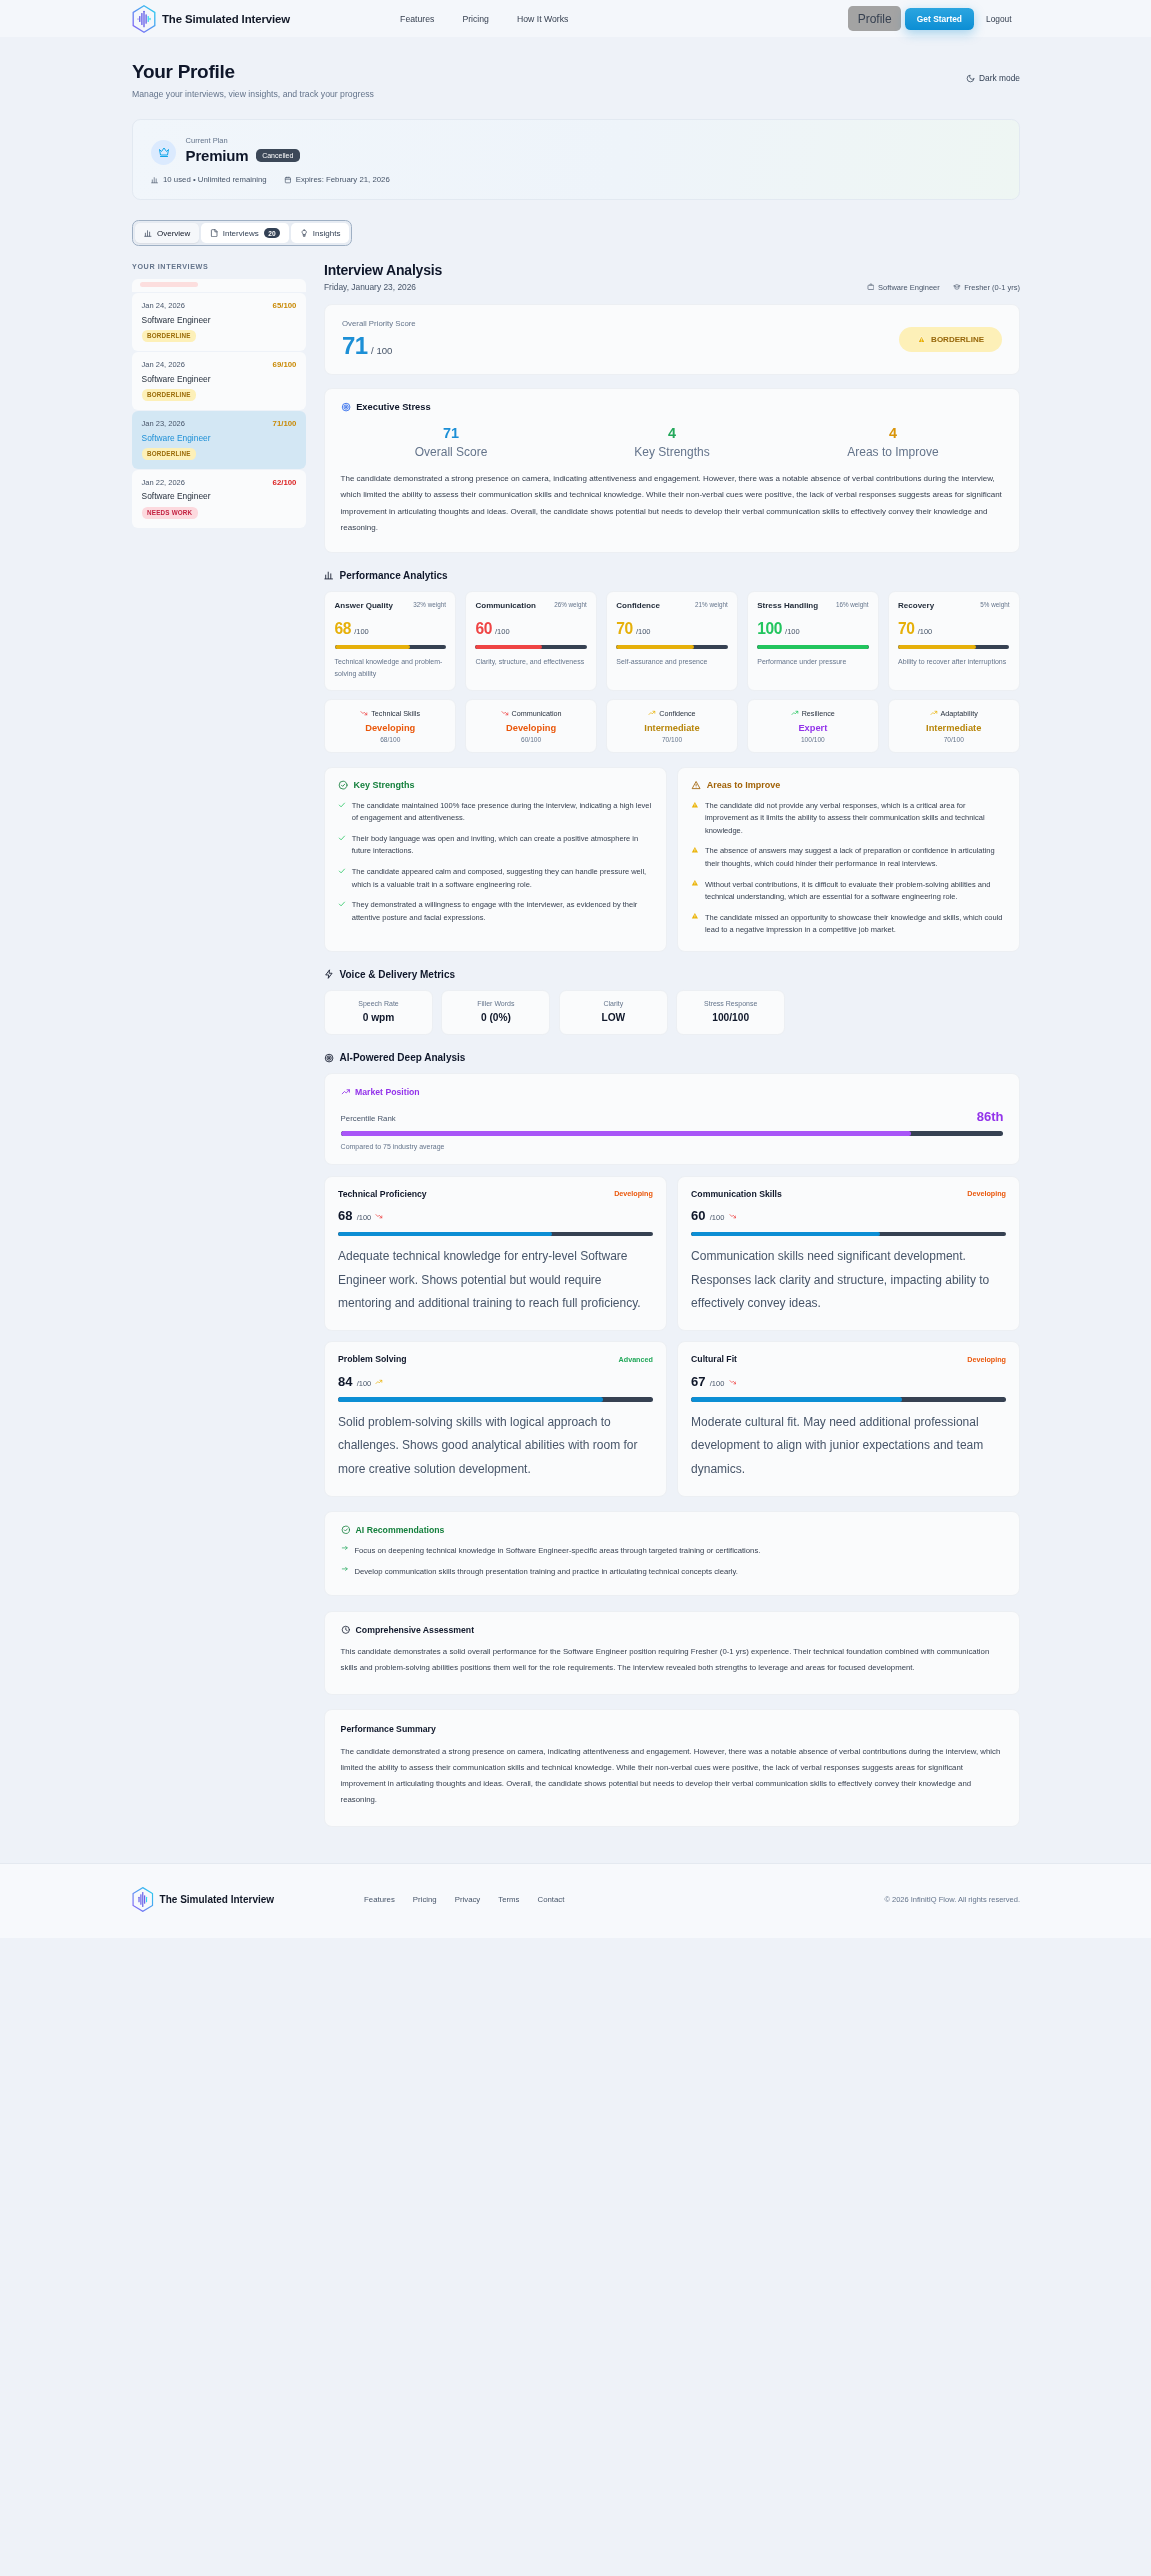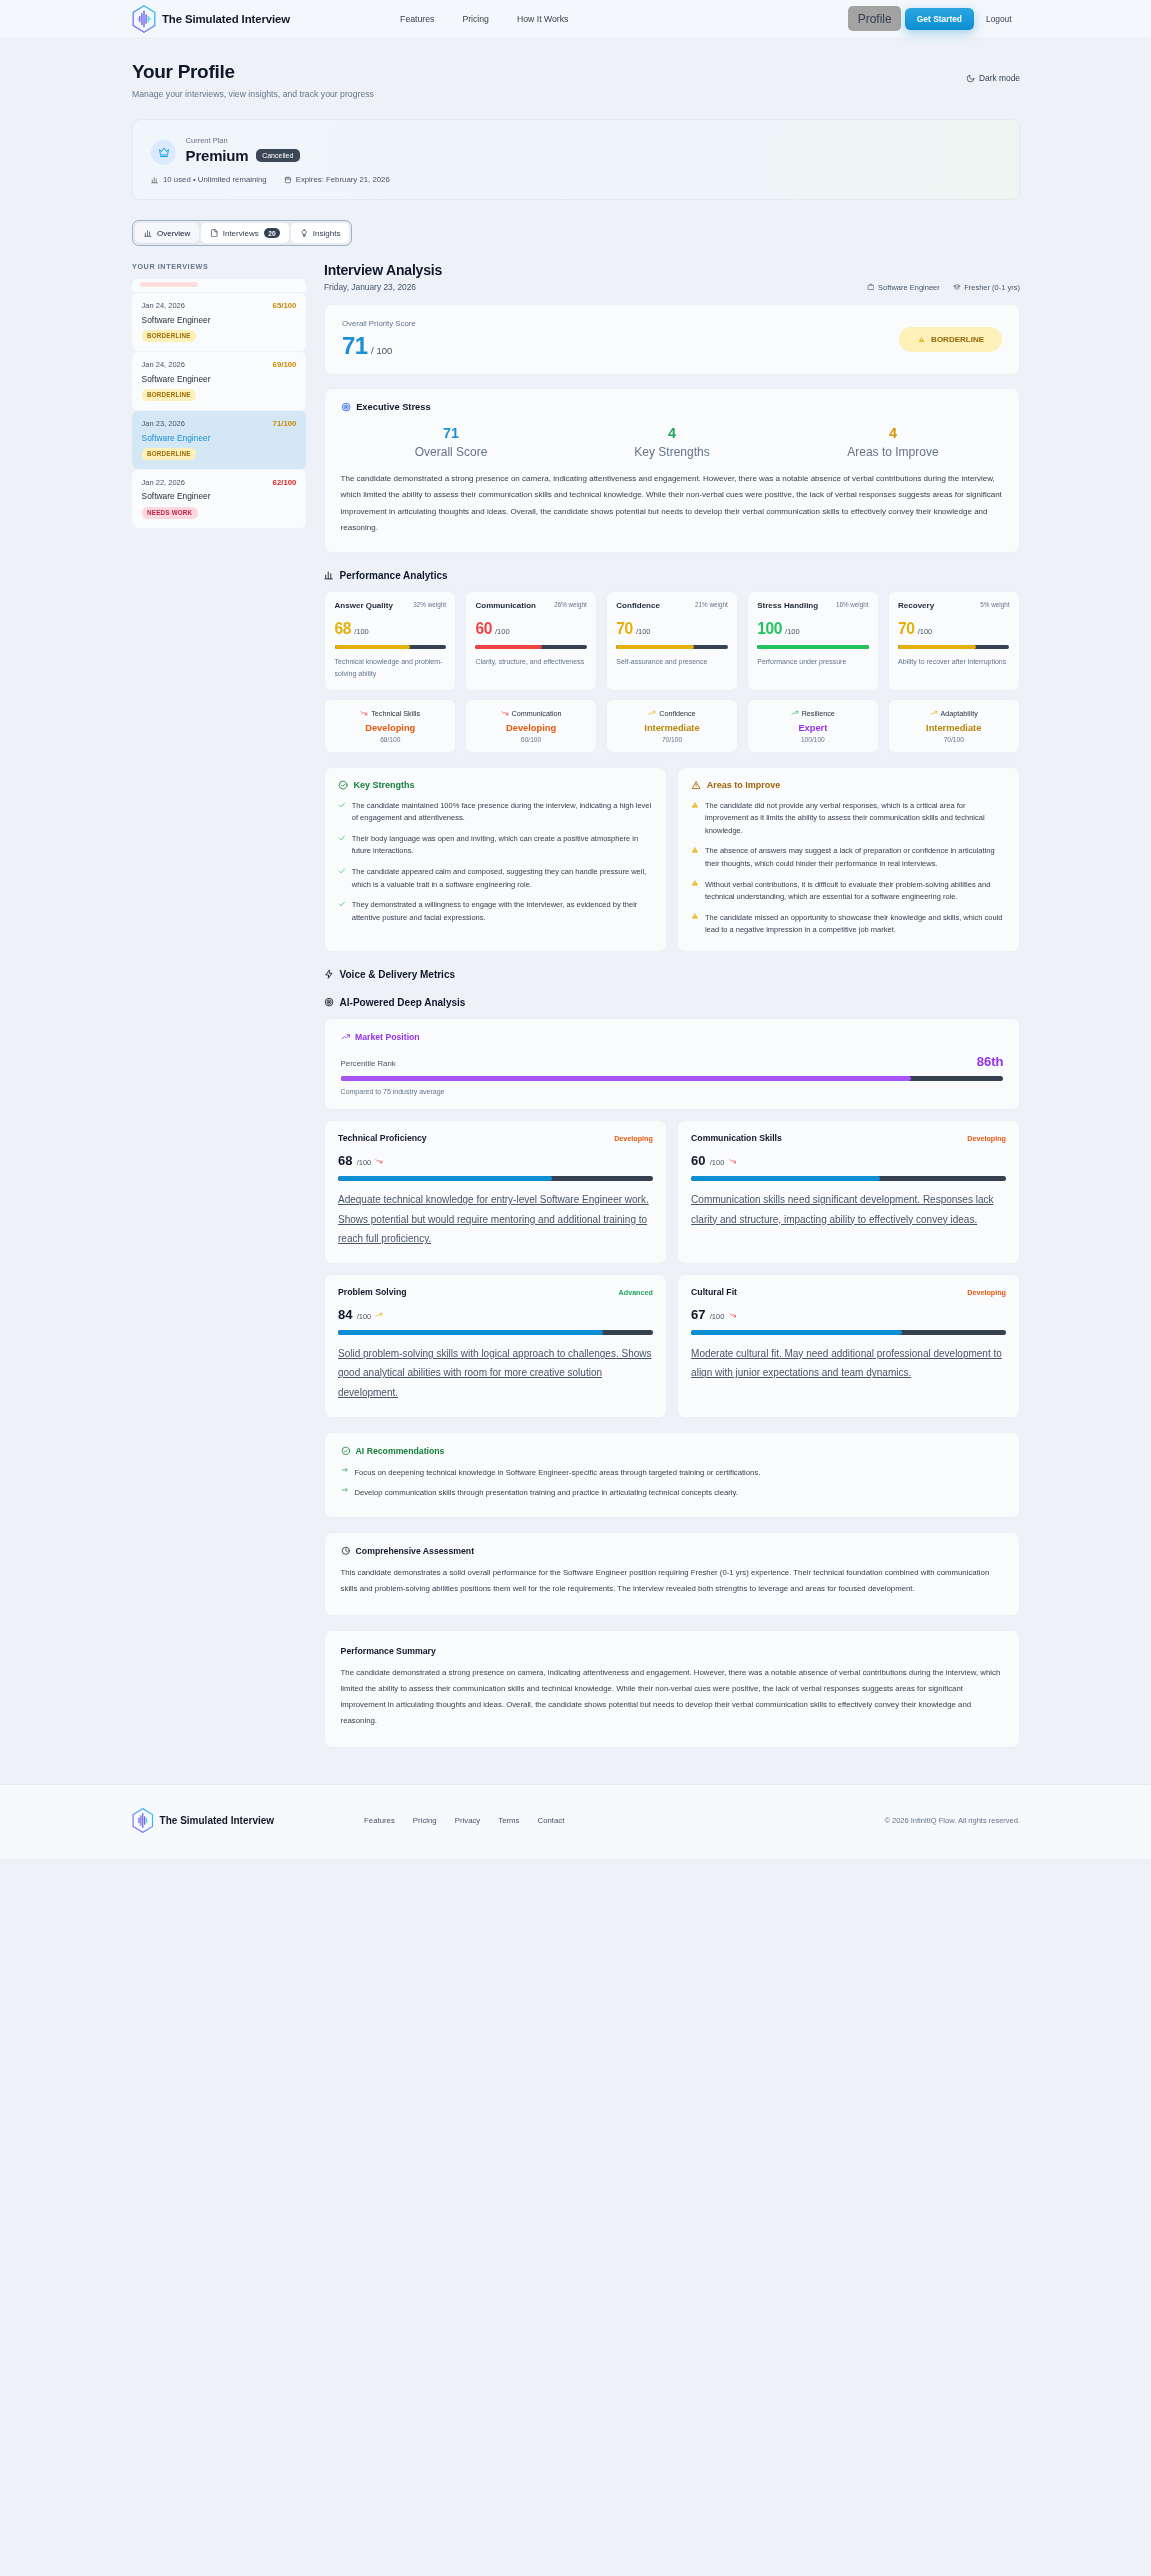--- a/index.html
+++ b/index.html
@@ -191,21 +191,21 @@
   .analysis-grid { display: grid; grid-template-columns: 1fr 1fr; gap: 10.2px; margin-top: 10.2px; }
   .an-card { background: #fafbfc; border: 0.6px solid #eceff3; border-radius: 7.8px; padding: 12px 13px 14.4px; }
   .an-head { display: flex; align-items: center; }
   .an-name { font-size: 8.7px; font-weight: 700; color: #0f172a; }
   .an-level { margin-left: auto; font-size: 7.2px; font-weight: 600; }
   .an-val { display: flex; align-items: baseline; gap: 4.2px; margin: 9.6px 0 8.4px; }
   .an-num { font-size: 13px; font-weight: 700; color: #0f172a; }
   .an-den { font-size: 7.5px; color: #475569; }
   .an-bar { height: 4.8px; background: #364152; border-radius: 3px; overflow: hidden; }
   .an-bar i { display: block; height: 100%; background: #0c8ed4; border-radius: 3px; }
-  .an-desc { font-size: 10px; color: #475569; line-height: 1.95; margin-top: 9px; text-decoration: underline; }
+  .an-desc { font-size: 12px; color: #475569; line-height: 1.95; margin-top: 9px; }
 
   
   .rec-card { margin-top: 14.4px; padding: 13px 15.6px 15.6px; }
   .rec-title { display: flex; align-items: center; gap: 5.4px; font-size: 8.7px; font-weight: 700; color: #15803d; margin-bottom: 9.6px; }
   .rec-item { display: flex; gap: 6px; font-size: 7.7px; line-height: 1.9; color: #374151; margin-top: 6px; }
   .assess-card { margin-top: 14.4px; padding: 13px 15.6px 18px; }
   .assess-title { display: flex; align-items: center; gap: 5.4px; font-size: 8.7px; font-weight: 700; color: #0f172a; margin-bottom: 9px; }
   .assess-body { font-size: 7.8px; color: #374151; line-height: 2.05; }
   .psum-card { margin-top: 14.4px; padding: 14.4px 15.6px 18px; }
   .psum-title { font-size: 8.7px; font-weight: 700; color: #0f172a; margin-bottom: 9.6px; }
@@ -697,20 +697,38 @@
       </div>
 
       <div class="sec-title">
         <span>
           <svg width="10.2" height="10.2" viewBox="0 0 24 24" fill="none" stroke="#0f172a" stroke-width="2" stroke-linejoin="round">
               <polygon points="13 2 4 14 11 14 10 22 19 10 12 10 13 2"></polygon>
             </svg>
         </span>
         <span>Voice &amp; Delivery Metrics</span>
       </div>
+      <div class="voice" id="voice-metrics">
+          <div class="vm">
+            <div class="vm-l">Speech Rate</div>
+            <div class="vm-v">0 wpm</div>
+          </div>
+          <div class="vm">
+            <div class="vm-l">Filler Words</div>
+            <div class="vm-v">0 (0%)</div>
+          </div>
+          <div class="vm">
+            <div class="vm-l">Clarity</div>
+            <div class="vm-v">LOW</div>
+          </div>
+          <div class="vm">
+            <div class="vm-l">Stress Response</div>
+            <div class="vm-v">100/100</div>
+          </div>
+        </div>
 
       <div class="sec-title">
         <span>
           <svg width="10.2" height="10.2" viewBox="0 0 24 24" fill="none" stroke="#0f172a" stroke-width="2">
               <circle cx="12" cy="12" r="9"></circle>
               <circle cx="12" cy="12" r="5"></circle>
               <circle cx="12" cy="12" r="1.6" fill="#0f172a"></circle>
             </svg>
         </span>
         <span>AI-Powered Deep Analysis</span>

